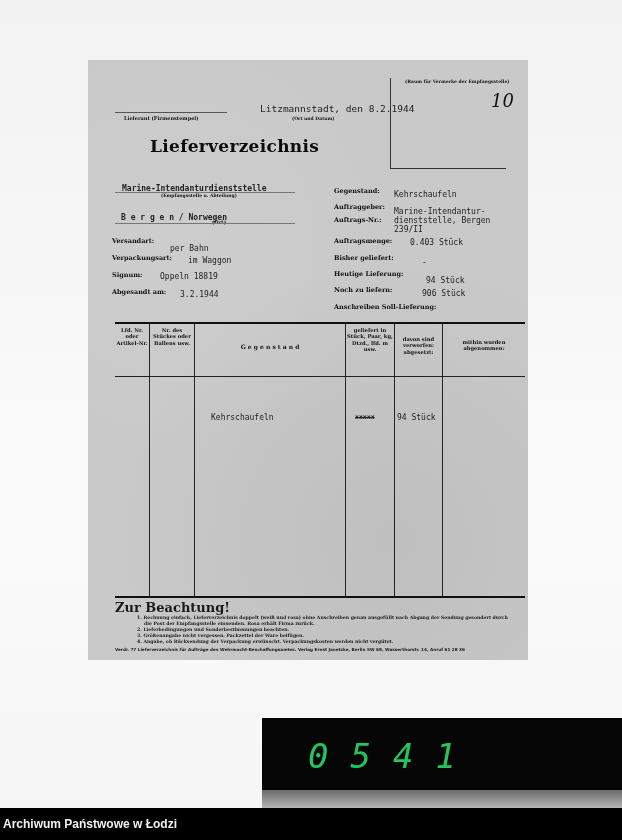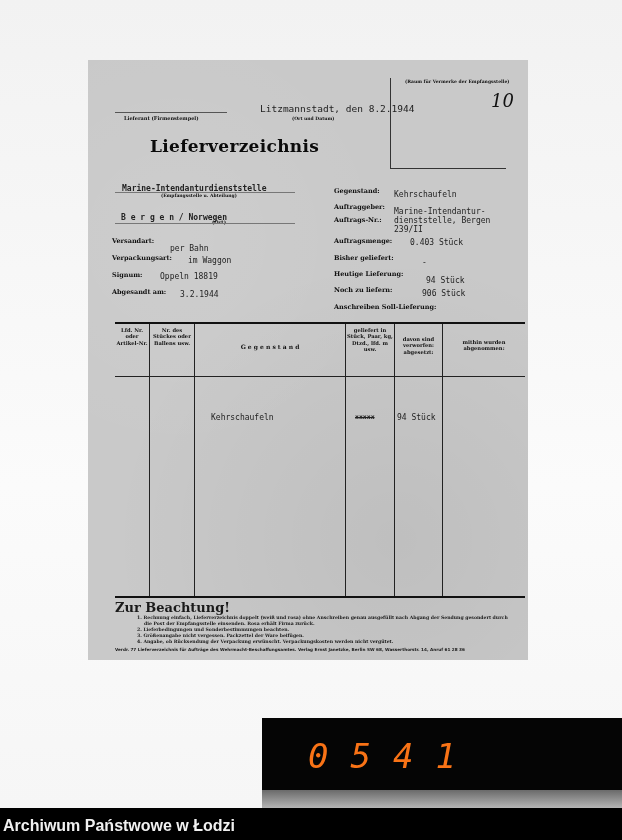--- a/index.html
+++ b/index.html
@@ -46,24 +46,24 @@
 
   .notes { position: absolute; left: 27px; top: 540px; width: 410px; }
   .notes-title { font-size: 13px; font-weight: bold; font-family: "DejaVu Serif", serif; }
   .note { font-size: 4.6px; font-weight: bold; line-height: 6px; padding-left: 22px; font-family: "DejaVu Serif", serif; }
   .footer-line { font-size: 4.2px; font-weight: bold; margin-top: 2px; font-family: "DejaVu Sans", sans-serif; }
 
   .counter { position: absolute; left: 262px; top: 718px; width: 360px; height: 72px; background: #050505; }
   .counter-glow { position: absolute; left: 262px; top: 790px; width: 360px; height: 18px;
     background: linear-gradient(180deg, #6a6a6a 0%, #b5b5b5 100%); }
   .counter-digits { position: absolute; left: 46px; top: 18px; font-family: "DejaVu Sans Mono", monospace;
-    font-size: 34px; color: #f97316; letter-spacing: 22px; font-style: italic; font-weight: 300; }
+    font-size: 34px; color: #22c55e; letter-spacing: 22px; font-style: italic; font-weight: 300; }
 
   .archive-bar { position: absolute; left: 0; top: 808px; width: 622px; height: 32px; background: #000; }
-  .archive-name { position: absolute; left: 3px; top: 9px; color: #f0f0f0; font-size: 16px;
+  .archive-name { position: absolute; left: 3px; top: 9px; color: #f0f0f0; font-size: 12px;
     font-family: "Liberation Sans", sans-serif; font-weight: bold; }
 </style>
 </head>
 <body>
 
 <div class="mount"></div>
 
 <div class="sheet">
   <div class="supplier-line"></div>
   <div class="abs frak supplier-label">Lieferant (Firmenstempel)</div>

